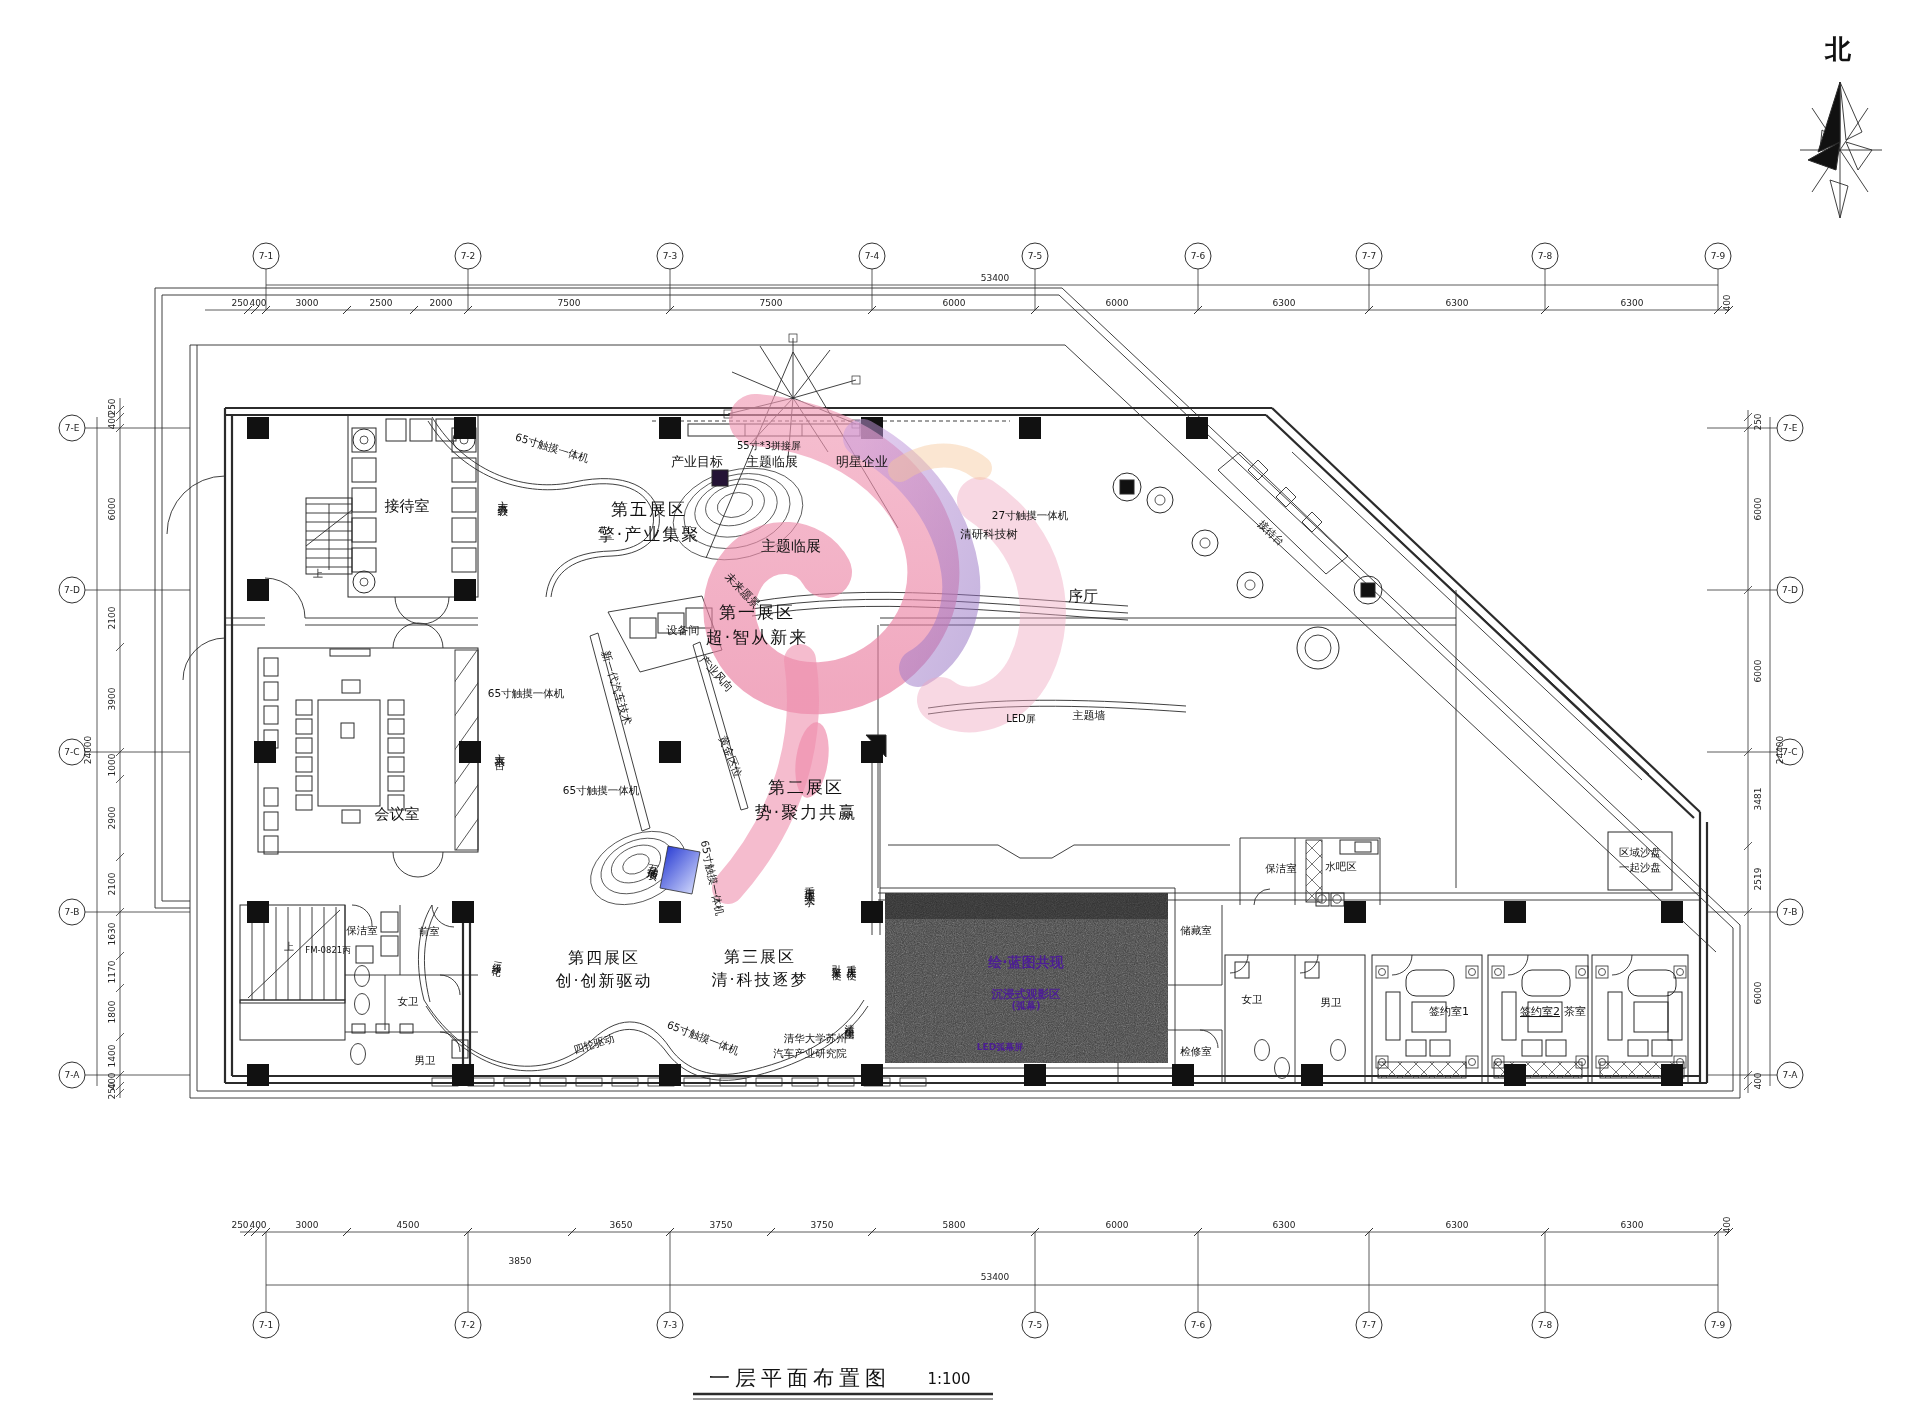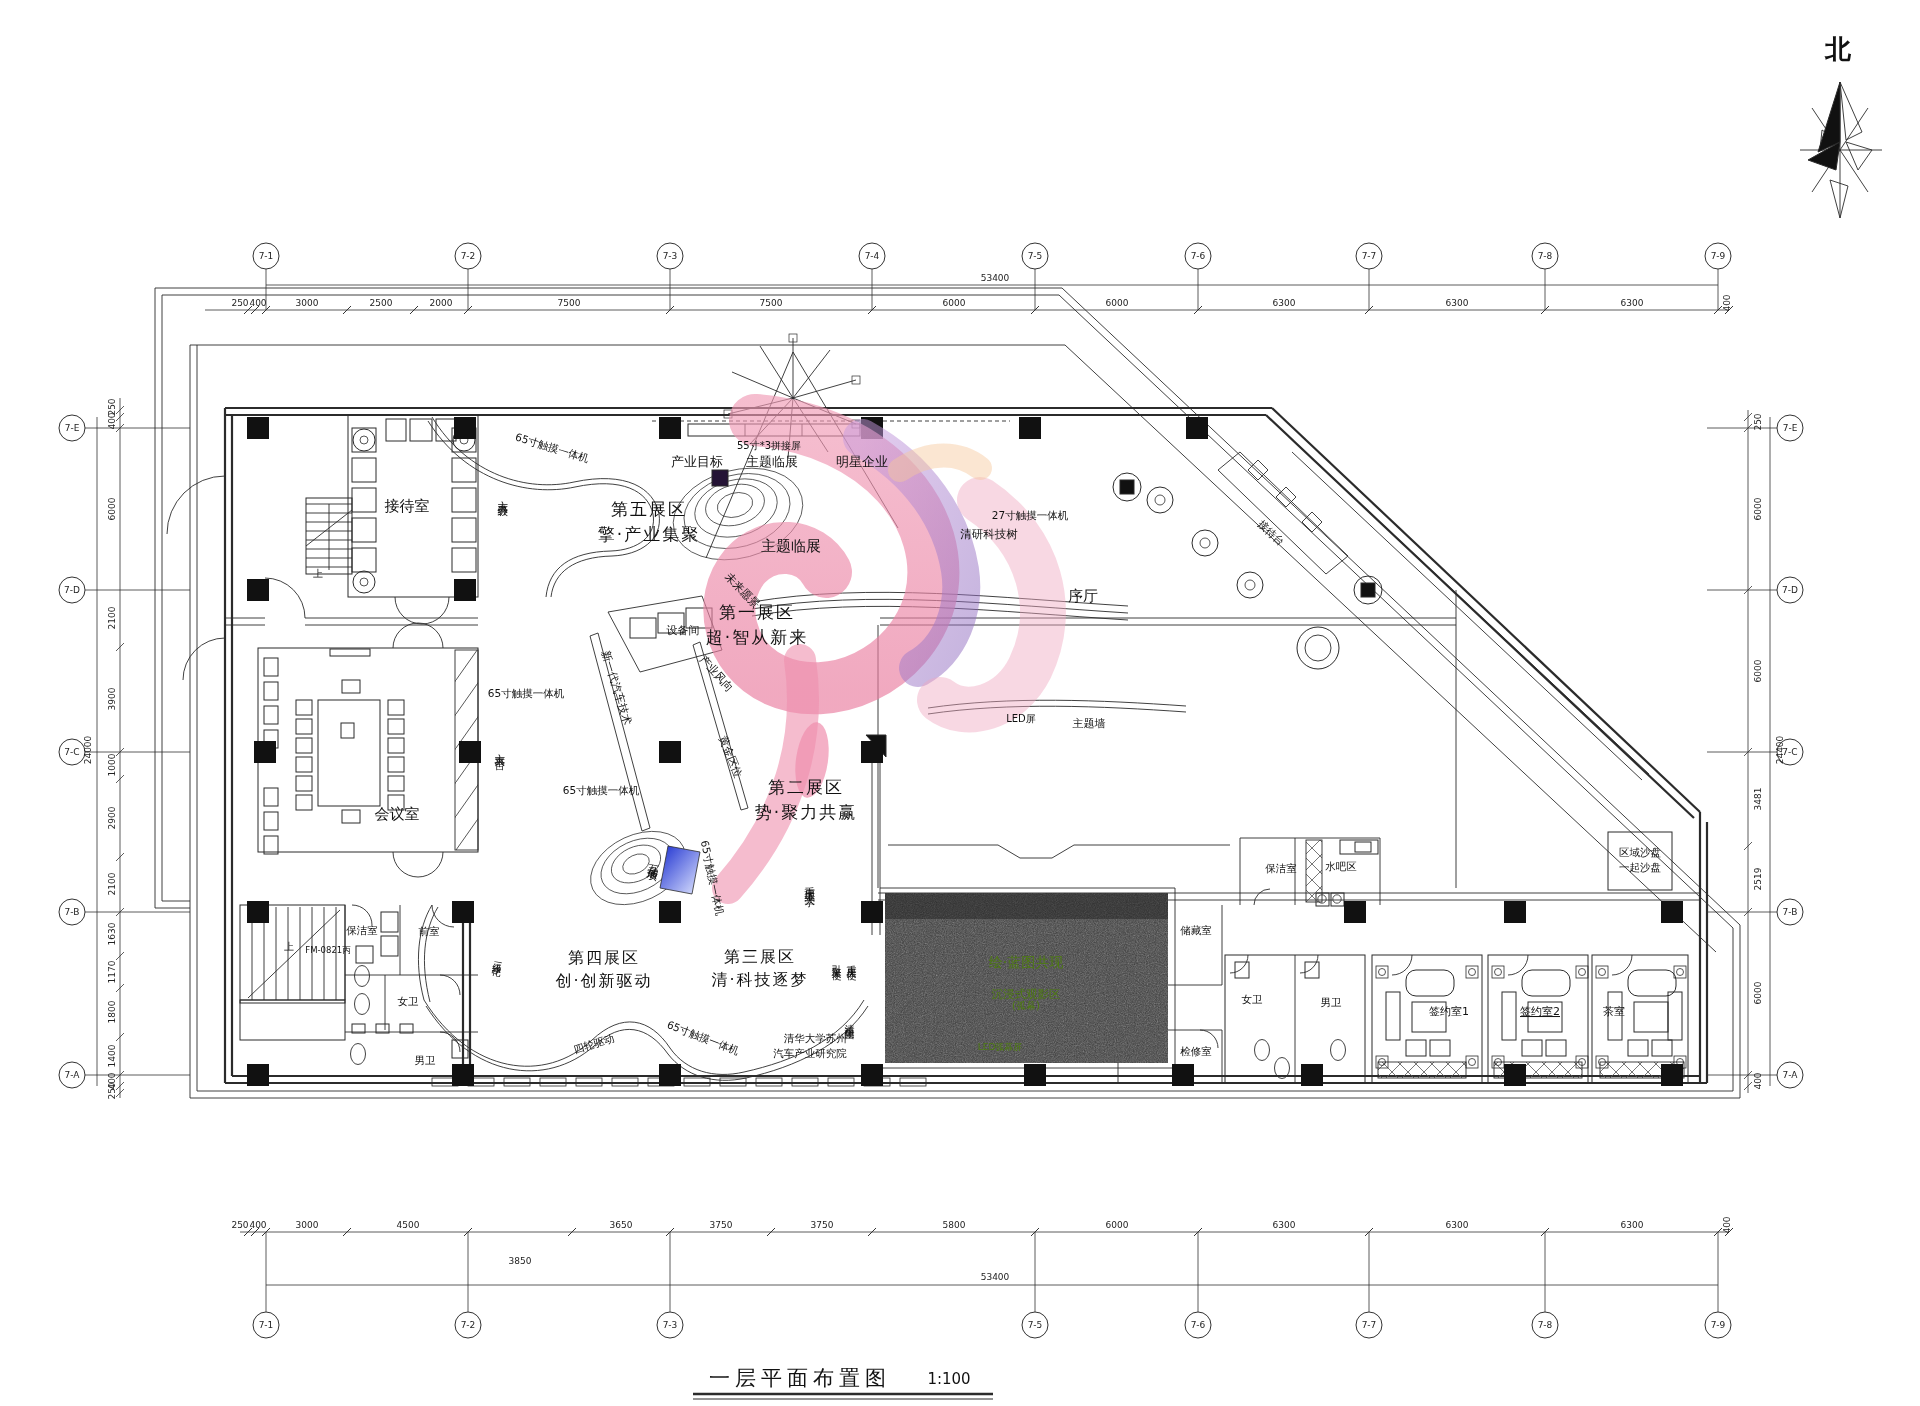--- a/index.html
+++ b/index.html
@@ -9,21 +9,21 @@
   .lbl{position:absolute;white-space:pre-line;line-height:1.45;color:#111;
        transform:translate(-50%,-50%);text-align:center;z-index:10;}
   .lbl.v{writing-mode:vertical-rl;text-orientation:upright;letter-spacing:2px;line-height:1;}
   .lbl.left{text-align:right;}
   .wmchars{position:absolute;z-index:6;font-weight:bold;color:rgba(145,145,145,0.55);
            letter-spacing:26px;transform:translate(-50%,-50%);white-space:nowrap;}
   .wmsub{position:absolute;z-index:6;color:rgba(160,160,160,0.6);letter-spacing:7px;
          transform:translate(-50%,-50%);white-space:nowrap;font-weight:bold;}
   .dimtxt{position:absolute;font-size:9px;color:#222;transform:translate(-50%,-50%);z-index:9;white-space:nowrap;}
   .dimtxt.rot{transform:translate(-50%,-50%) rotate(-90deg);}
-  .darktxt{color:#4d7c0f;z-index:10;}
+  .darktxt{color:#4c1d95;z-index:10;font-weight:bold;}
 </style>
 </head>
 <body>
 
 <div id="canvas">
   <svg id="plan" width="1920" height="1406" viewBox="0 0 1920 1406">
     <defs>
       <pattern id="xh" width="16" height="16" patternUnits="userSpaceOnUse">
         <path d="M0,0 L16,16 M16,0 L0,16" stroke="#555" stroke-width="0.8" fill="none"></path>
       </pattern>
@@ -688,32 +688,32 @@
     <div class="lbl" style="left: 989px; top: 534px; font-size: 11.5px;">清研科技树</div>
     <div class="lbl v" style="left: 503px; top: 496px; font-size: 10.5px;">六大升级</div>
     <div class="lbl v" style="left: 500px; top: 749px; font-size: 10.5px;">六大平台</div>
     <div class="lbl" style="left: 742px; top: 591px; font-size: 11px; transform: translate(-50%, -50%) rotate(46deg);">未来愿景</div>
     <div class="lbl" style="left: 616px; top: 688px; font-size: 11px; transform: translate(-50%, -50%) rotate(73deg);">新一代汽车技术</div>
     <div class="lbl" style="left: 730px; top: 757px; font-size: 11px; transform: translate(-50%, -50%) rotate(68deg);">黄金区位</div>
     <div class="lbl" style="left: 716px; top: 674px; font-size: 11px; transform: translate(-50%, -50%) rotate(48deg);">产业风向</div>
     <div class="lbl v" style="left: 655px; top: 860px; font-size: 11px; transform: translate(-50%, -50%) rotate(12deg);">互动展项</div>
     <div class="lbl v" style="left: 810px; top: 884px; font-size: 10.5px;">重庆理工大学</div>
     <div class="lbl" style="left: 1021px; top: 719px; font-size: 10px;">LED屏</div>
-    <div class="lbl" style="left: 1089px; top: 716px; font-size: 11px; margin-top: 8px;">主题墙</div>
+    <div class="lbl" style="left: 1089px; top: 716px; font-size: 11px;">主题墙</div>
     <div class="lbl" style="left: 1271px; top: 533px; font-size: 10.5px; transform: translate(-50%, -50%) rotate(43deg);">接待台</div>
     <div class="lbl" style="left: 1640px; top: 860px; font-size: 10.5px;">区域沙盘
 一起沙盘</div>
     <div class="lbl" style="left: 1281px; top: 869px; font-size: 10.5px;">保洁室</div>
     <div class="lbl" style="left: 1341px; top: 867px; font-size: 10.5px;">水吧区</div>
     <div class="lbl" style="left: 1196px; top: 931px; font-size: 10.5px;">储藏室</div>
     <div class="lbl" style="left: 1252px; top: 1000px; font-size: 10.5px;">女卫</div>
     <div class="lbl" style="left: 1331px; top: 1003px; font-size: 10.5px;">男卫</div>
     <div class="lbl" style="left: 1449px; top: 1012px; font-size: 11px;">签约室1</div>
     <div class="lbl" style="left: 1540px; top: 1012px; font-size: 11px; text-decoration: underline;">签约室2</div>
-    <div class="lbl" style="left: 1614px; top: 1012px; font-size: 11px; text-align: right;">茶室</div>
+    <div class="lbl" style="left: 1575px; top: 1012px; font-size: 11px; text-align: right;">茶室</div>
     <div class="lbl" style="left: 1196px; top: 1052px; font-size: 10.5px;">检修室</div>
     <div class="lbl" style="left: 362px; top: 931px; font-size: 10.5px;">保洁室</div>
     <div class="lbl" style="left: 429px; top: 932px; font-size: 10.5px;">前室</div>
     <div class="lbl" style="left: 408px; top: 1002px; font-size: 10.5px;">女卫</div>
     <div class="lbl" style="left: 425px; top: 1061px; font-size: 10.5px;">男卫</div>
     <div class="lbl" style="left: 328px; top: 950px; font-size: 8.5px;">FM-0821丙</div>
     <div class="lbl" style="left: 318px; top: 574px; font-size: 10px;">上</div>
     <div class="lbl" style="left: 289px; top: 947px; font-size: 10px;">上</div>
     <div class="lbl v" style="left: 499px; top: 958px; font-size: 9.5px; transform: translate(-50%, -50%) rotate(10deg);">三级净化</div>
     <div class="lbl" style="left: 594px; top: 1044px; font-size: 10.5px; transform: translate(-50%, -50%) rotate(-17deg);">四轮驱动</div>

